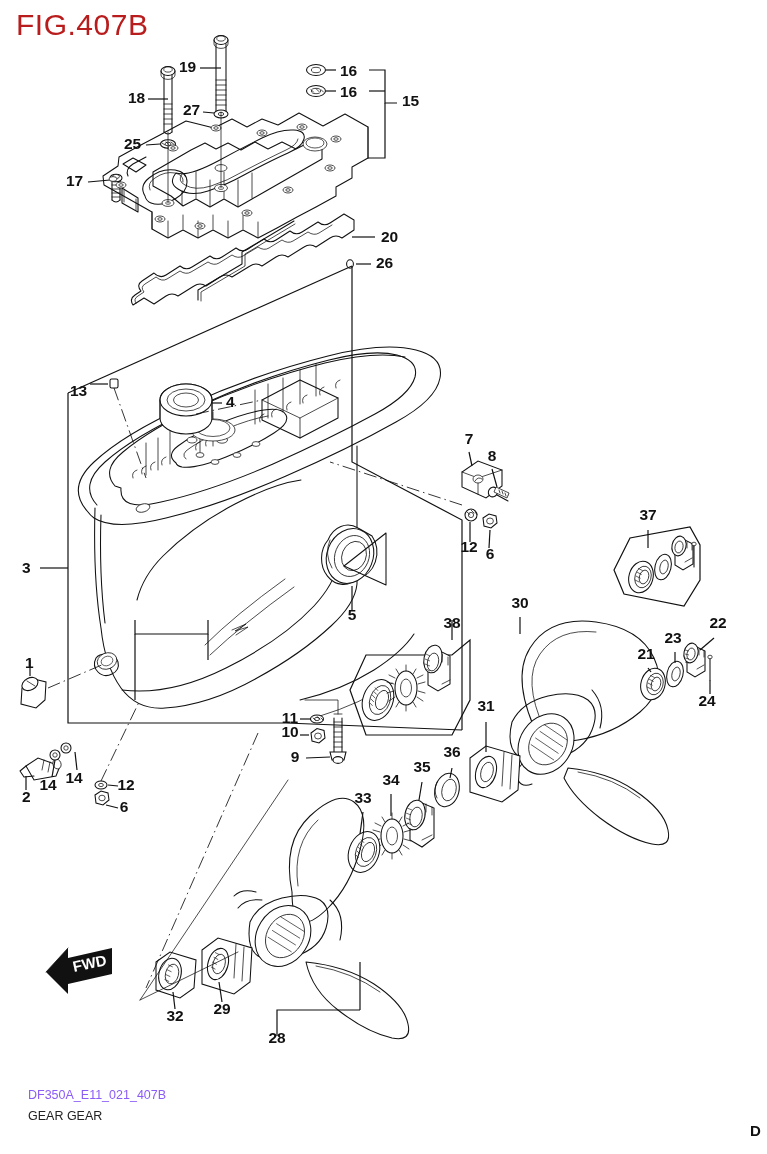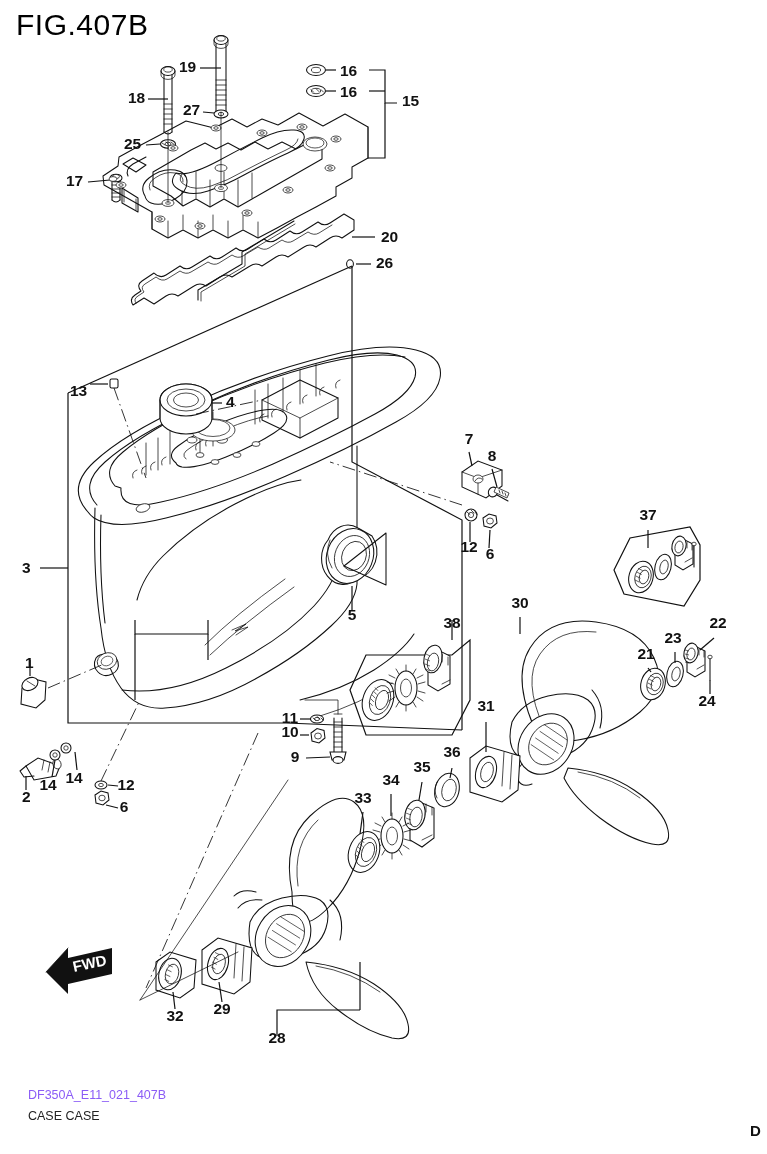--- a/index.html
+++ b/index.html
@@ -1,20 +1,20 @@
 <!DOCTYPE html>
 <html><head>
 <meta charset="utf-8">
 <style>
   html,body{margin:0;padding:0;background:#ffffff;}
   body{width:767px;height:1154px;position:relative;overflow:hidden;
        font-family:"Liberation Sans","DejaVu Sans",sans-serif;color:#111;}
   #sheet{position:absolute;inset:0;width:767px;height:1154px;}
   #fig-title{position:absolute;left:16px;top:8px;font-size:30px;font-weight:400;
-             letter-spacing:.5px;color:#000000;}
+             letter-spacing:.5px;color:#b91c1c;}
   #footer-code{position:absolute;left:28px;top:1088px;font-size:12.5px;color:#8b5cf6;}
   #footer-name{position:absolute;left:28px;top:1109px;font-size:12.5px;color:#222;}
   #corner-mark{position:absolute;left:750px;top:1122px;font-size:15px;font-weight:700;color:#111;}
   svg{position:absolute;left:0;top:0;width:767px;height:1154px;overflow:visible;}
   .ln{stroke:#111;stroke-width:1.05;fill:none;stroke-linejoin:round;stroke-linecap:round;}
   .lnT{stroke:#111;stroke-width:.75;fill:none;stroke-linejoin:round;stroke-linecap:round;}
   .fillW{fill:#ffffff;stroke:#111;stroke-width:1.05;}
   .fillWT{fill:#ffffff;stroke:#111;stroke-width:.75;}
   .fillK{fill:#111;stroke:none;}
   .dash{stroke:#111;stroke-width:.85;fill:none;
@@ -27,21 +27,21 @@
         font-family:"Liberation Sans","DejaVu Sans",sans-serif;}
   .hatch{stroke:#111;stroke-width:.6;fill:none;}
 </style>
 </head>
 <body>
 
 <div id="sheet">
 
   <div id="fig-title">FIG.407B</div>
   <div id="footer-code">DF350A_E11_021_407B</div>
-  <div id="footer-name">CASE CASE</div>
+  <div id="footer-name">GEAR GEAR</div>
   <div id="corner-mark">D</div>
 
   <svg viewBox="0 0 767 1154">
 
     <defs>
       <g id="hexbolt-long">
         <ellipse cx="0" cy="0" rx="7" ry="4.4" class="fillW"></ellipse>
         <path class="lnT" d="M-7,0 v4 a7,4.4 0 0 0 14,0 v-4"></path>
         <ellipse cx="0" cy="-1.5" rx="4.2" ry="2.6" class="fillWT"></ellipse>
       </g>

